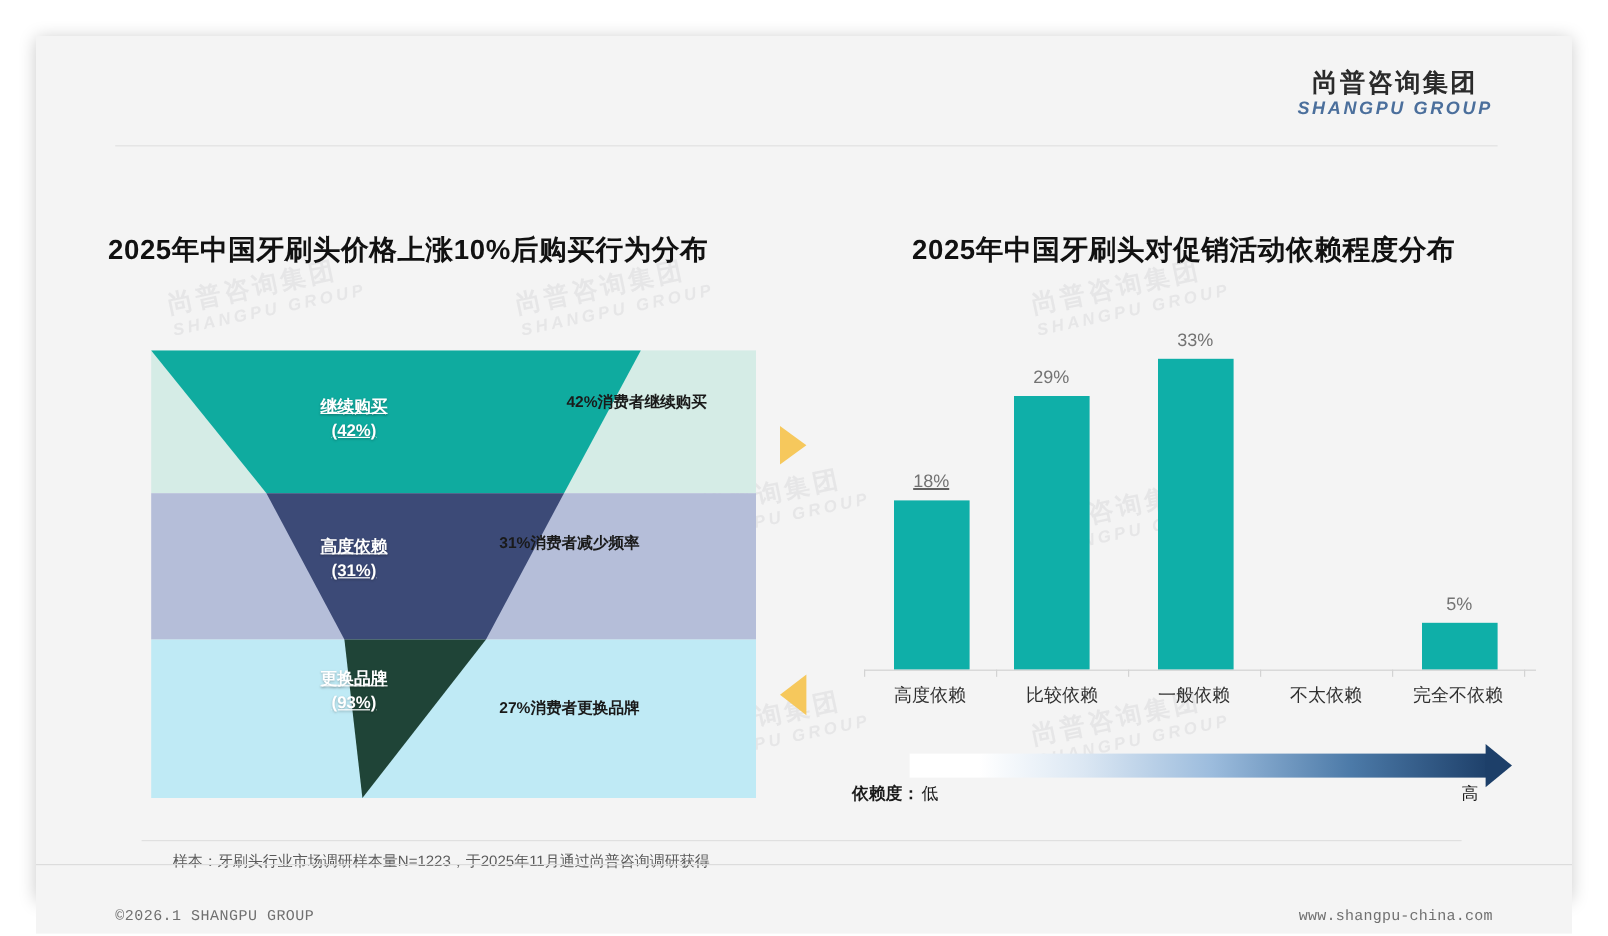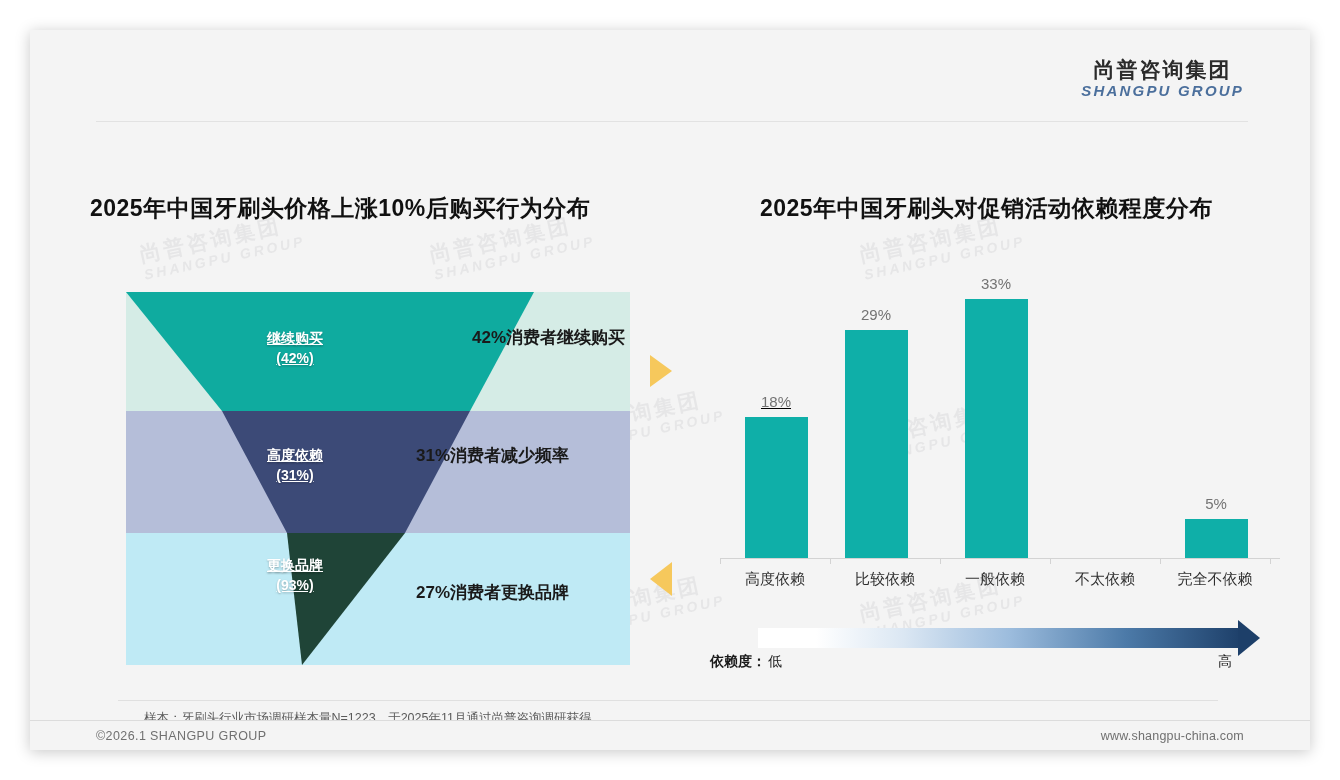--- a/index.html
+++ b/index.html
@@ -57,21 +57,21 @@
 
   
   #funnel-wrap { position: absolute; left: 0; top: 0; width: 680px; height: 720px; }
 
   .panel { position: absolute; }
   #panel1 { left: 96px; top: 262px; width: 504px; height: 119px; background: #d5ece6; }
   #panel2 { left: 96px; top: 381px; width: 504px; height: 122px; background: #b5bed9; }
   #panel3 { left: 96px; top: 503px; width: 504px; height: 132px; background: #bfeaf5; }
 
   .panel-text {
-    position: absolute; font-size: 17px; font-weight: bold; color: #1a1a1a;
+    position: absolute; font-size: 13px; font-weight: bold; color: #1a1a1a;
     white-space: nowrap;
   }
   #ptext1 { left: 442px; top: 296px; }
   #ptext2 { left: 386px; top: 414px; }
   #ptext3 { left: 386px; top: 551px; }
 
   #funnel-svg { position: absolute; left: 0; top: 0; }
 
   .fn-label {
     position: absolute; text-align: center; color: #ffffff;
@@ -151,21 +151,21 @@
     background: #e0e0e0;
   }
   #sample-note {
     position: absolute; left: 114px; top: 680px;
     font-size: 12.5px; color: #5a5a5a; white-space: nowrap;
   }
   #footer-rule {
     position: absolute; left: 0; top: 690px; width: 100%; height: 1px;
     background: #dcdcdc;
   }
-  #footer { position: absolute; left: 0; top: 691px; width: 100%; height: 29px; background: #f4f4f4; }
+  #footer { position: absolute; left: 0; top: 719px; width: 100%; height: 29px; background: #f4f4f4; font-family: Liberation Mono, monospace; }
   #copyright {
     position: absolute; left: 66px; top: 8px;
     font-size: 12.5px; color: #707070; letter-spacing: 0.4px; white-space: nowrap;
   }
   #website {
     position: absolute; right: 66px; top: 8px;
     font-size: 12.5px; color: #707070; letter-spacing: 0.2px; white-space: nowrap;
   }
 </style>
 </head>

